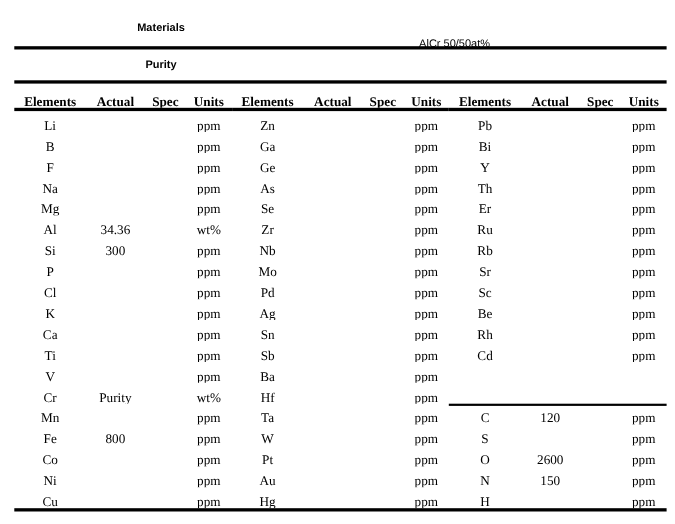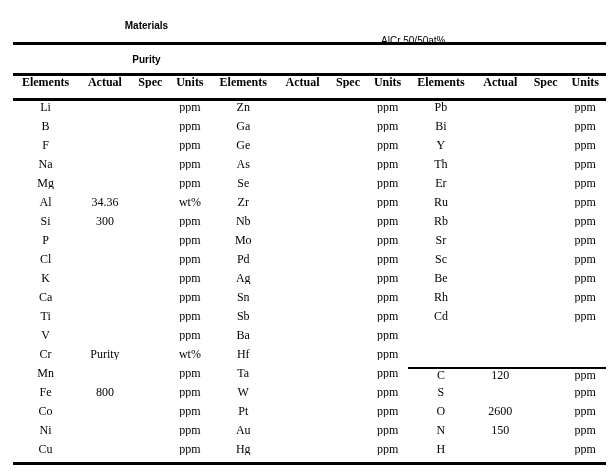--- a/index.html
+++ b/index.html
@@ -29,21 +29,21 @@
   .tlabel { width: 45%; font-weight: bold; }
   .tvalue { width: 45%; margin-top: 31px; }
   .tfill  { width: 10%; }
   
   .main {
     margin: 0 8px 0 13px;
     display: flex;
     border-bottom: 3px solid #000;
   }
   .group { flex: 1 1 0; min-width: 0; }
-  .row { display: flex; align-items: flex-start; height: 19px; }
+  .row { display: flex; align-items: flex-end; height: 19px; }
   .header-row {
     height: 25px;
     border-bottom: 3px solid #000;
     font-weight: bold;
   }
   .cell {
     display: block;
     text-align: center;
     font-size: 12px;
     line-height: 1;

